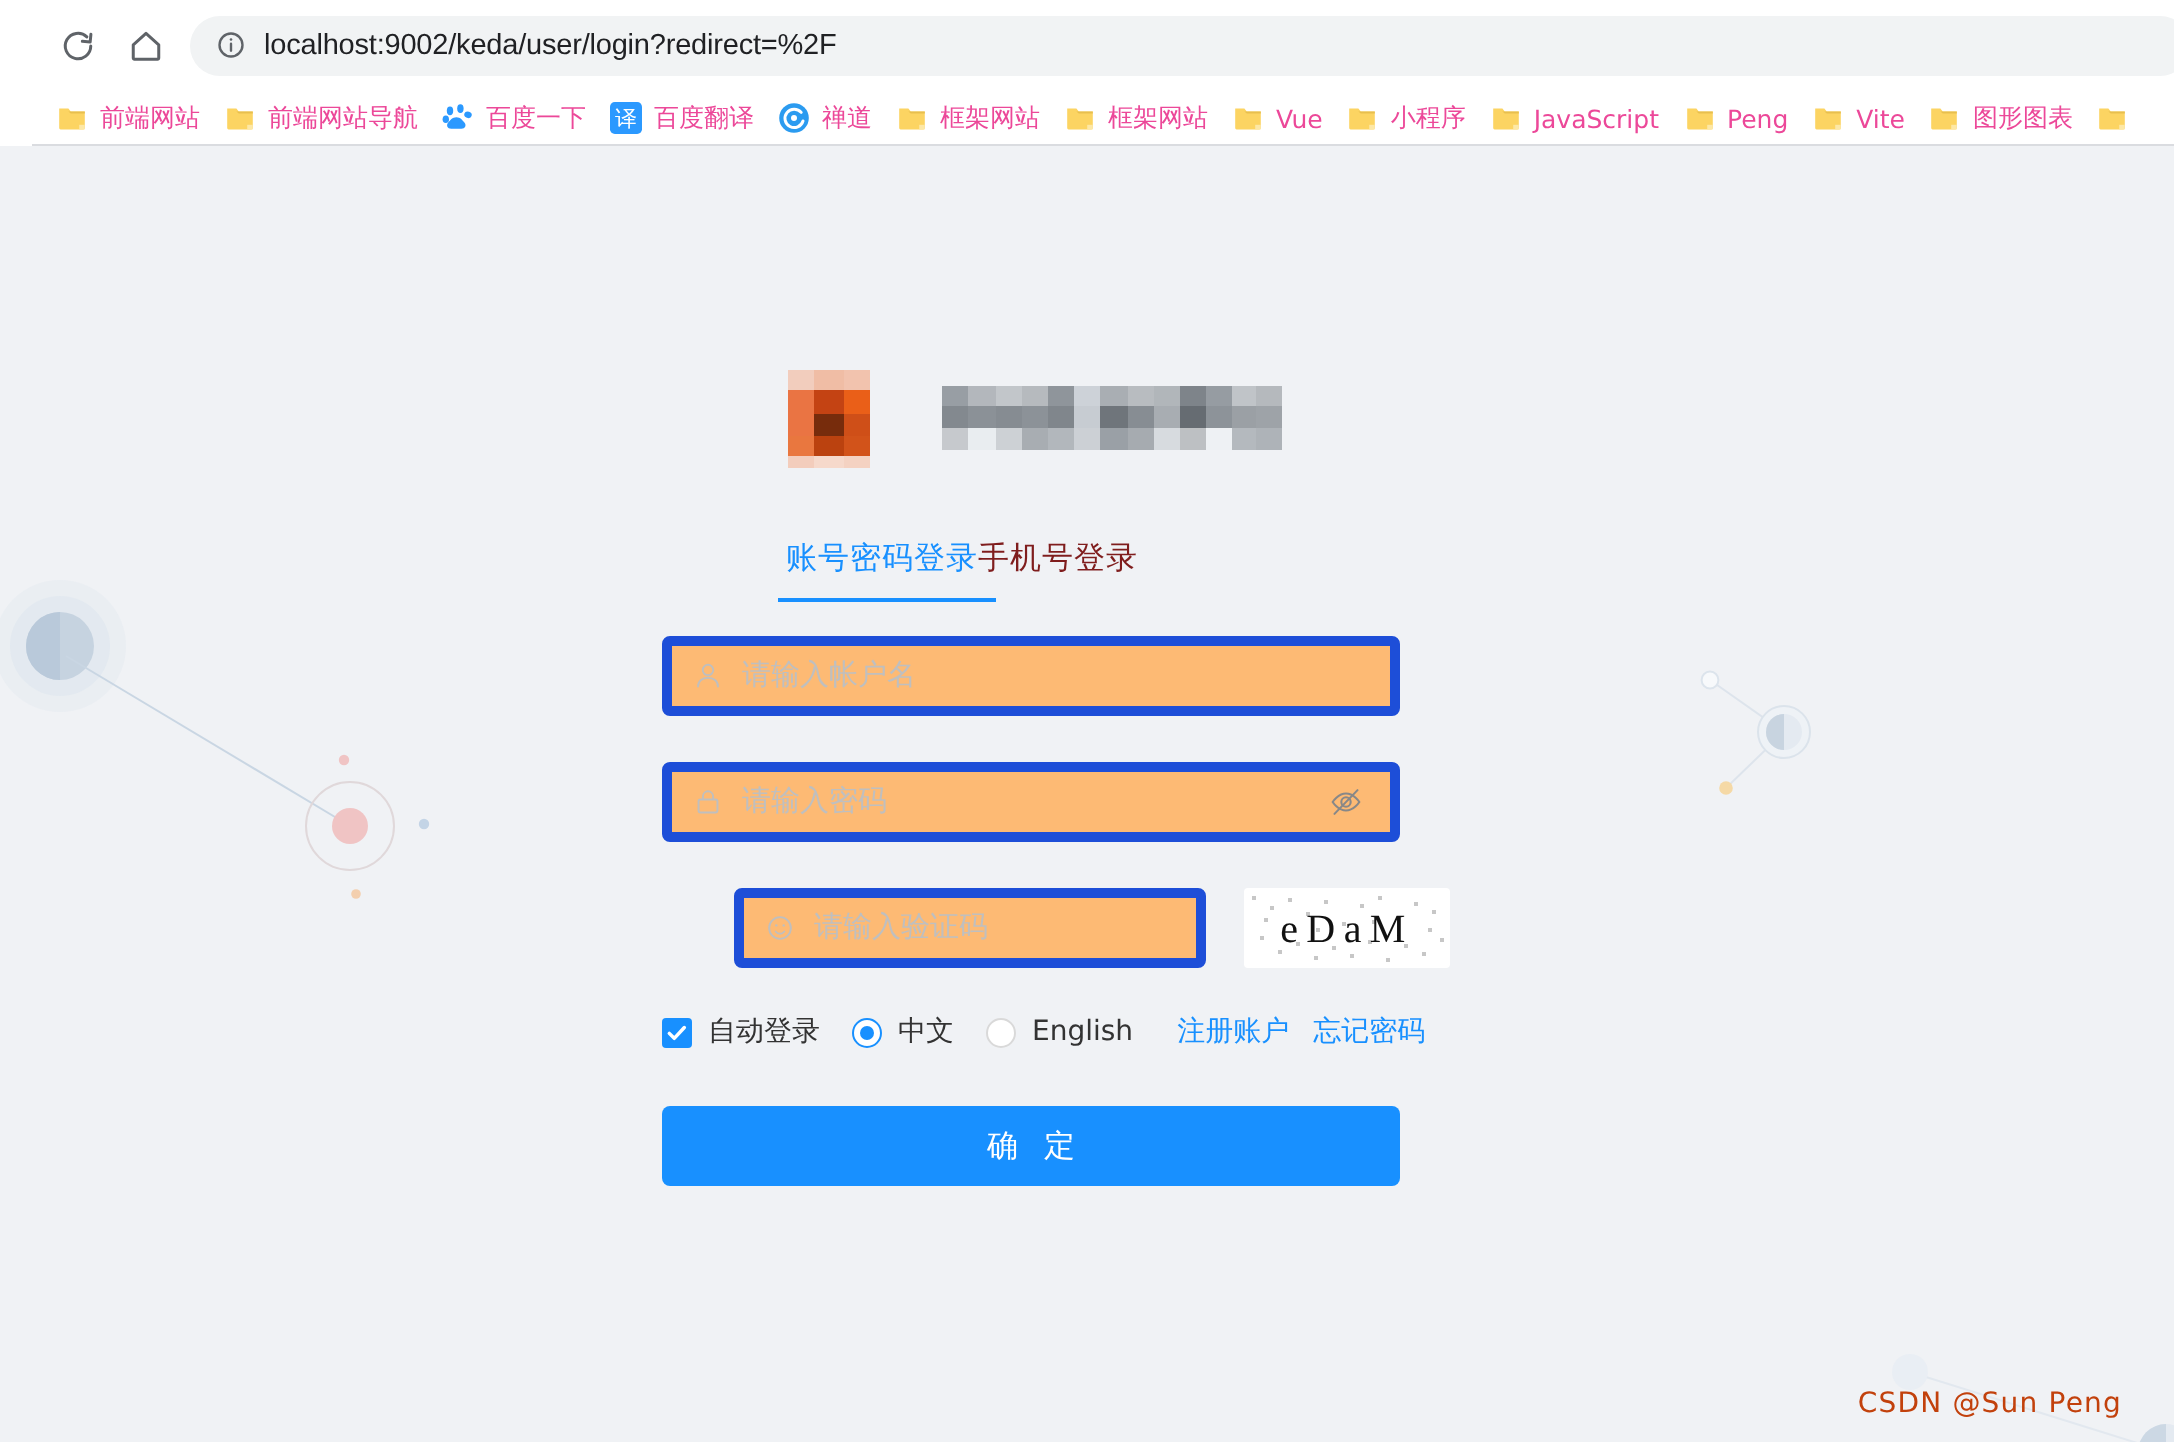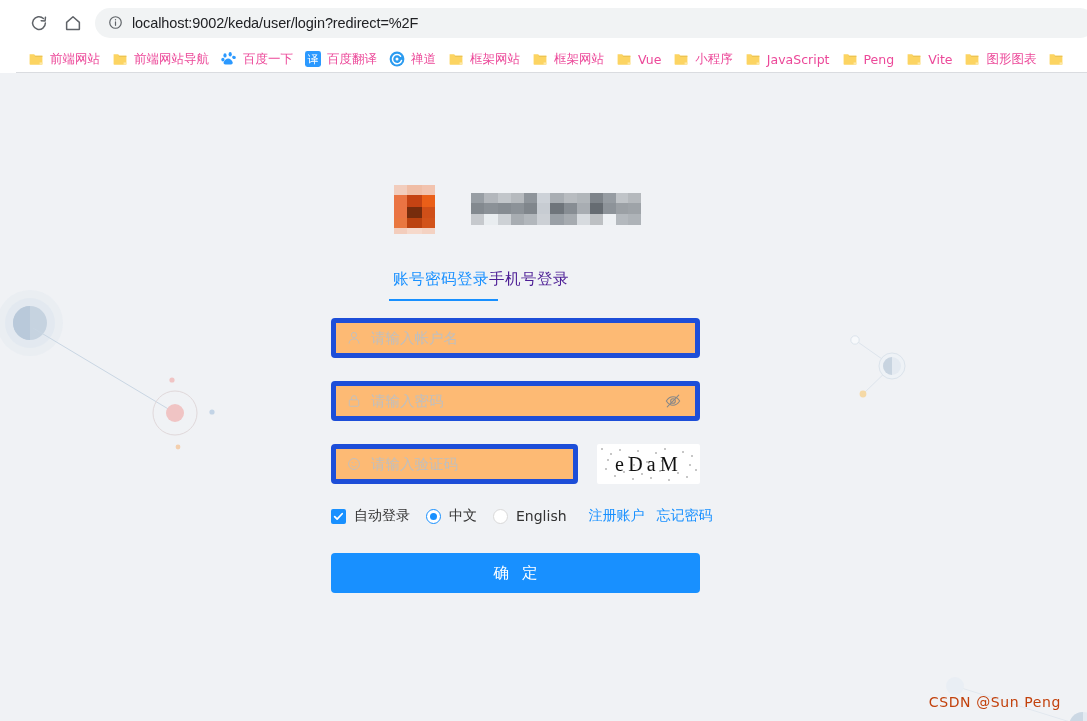--- a/index.html
+++ b/index.html
@@ -135,21 +135,21 @@
 
   
   .tabs {
     margin-top: 34px;
     width: 369px;
     display: flex;
     position: relative;
   }
   .tab {
     font-size: 15.5px;
-    color: #4c1d95;
+    color: #7f1d1d;
     padding-bottom: 11px;
     letter-spacing: 0.5px;
     font-family: "DejaVu Sans", "Liberation Sans", sans-serif;
   }
   .tab.active { color: #1890ff; }
   .tab:first-child { margin-left: 62px; }
   .tab:last-child  { margin-left: 83px; }
   .tab-underline {
     position: absolute;
     left: 58px; bottom: 0;
@@ -193,20 +193,21 @@
     width: 18px; height: 18px;
     margin-right: 13px;
     flex: 0 0 auto;
     display: block;
   }
 
   .captcha-row {
     display: flex;
     align-items: flex-start;
     margin-bottom: 21px;
+    margin-left: 36px;
   }
   .captcha-row .field { width: 247px; margin-bottom: 0; }
   .captcha-img {
     width: 103px; height: 40px;
     margin-left: 19px;
     flex: 0 0 auto;
     display: block;
     border-radius: 2px;
   }
 

